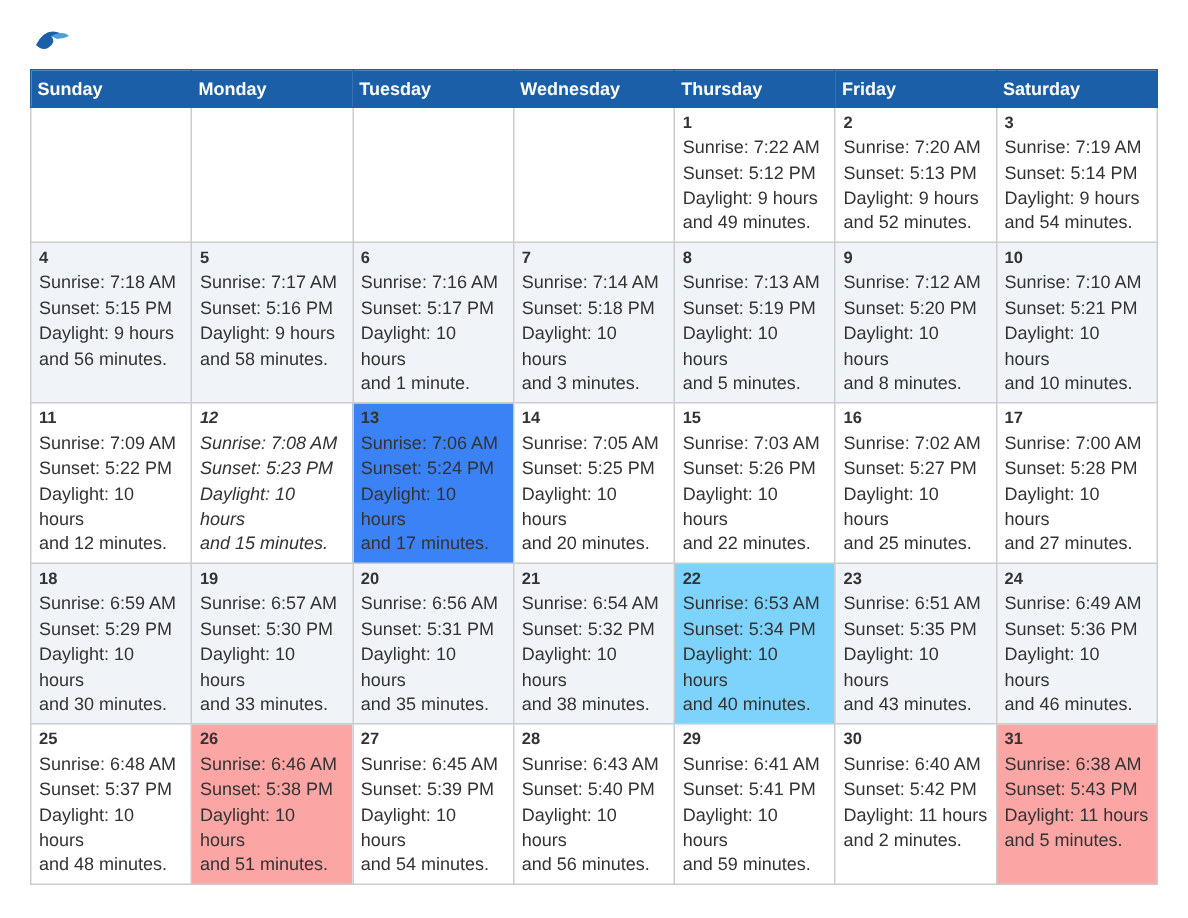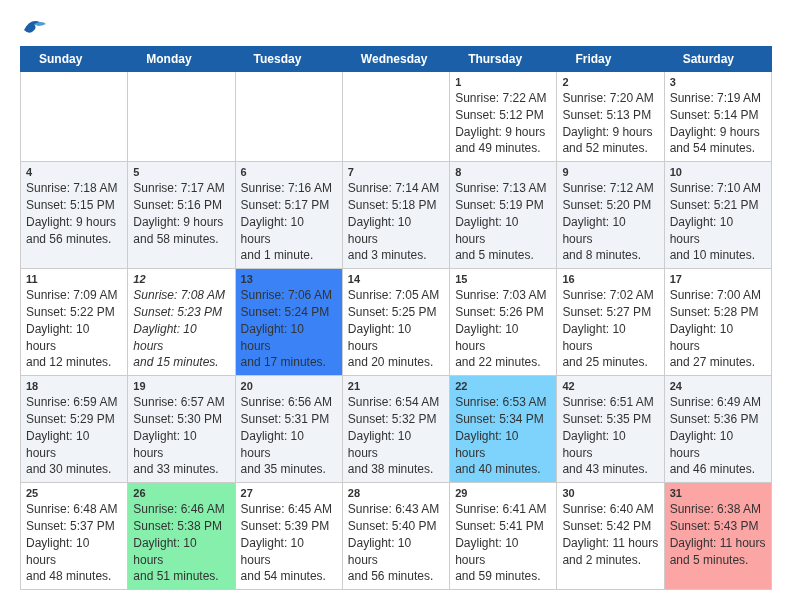--- a/index.html
+++ b/index.html
@@ -7,21 +7,21 @@
     .page { width: 792px; padding: 16px 20px 16px 20px; }
     .header-row { display: flex; align-items: flex-start; justify-content: space-between; margin-bottom: 4px; }
     .logo { display: flex; align-items: center; gap: 0; }
     .logo-text-general { font-size: 15px; font-weight: bold; color: #333; }
     .logo-text-blue { font-size: 15px; font-weight: bold; color: #1a5fa8; }
     .logo-bird { width: 28px; height: 22px; }
     .title-block { text-align: right; }
     .month-title { font-size: 36px; font-weight: 300; color: #333; line-height: 1.1; }
     .location-title { font-size: 15px; color: #555; }
     .calendar { width: 100%; border-collapse: collapse; margin-top: 8px; }
-    .calendar th { background: #1a5fa8; color: #fff; font-size: 12px; font-weight: bold; padding: 5px 18px; text-align: left; border: 1px solid #1a5fa8; }
+    .calendar th { background: #1a5fa8; color: #fff; font-size: 12px; font-weight: bold; padding: 5px 4px; text-align: left; border: 1px solid #1a5fa8; }
     .calendar td { border: 1px solid #ccc; vertical-align: top; padding: 4px 5px; width: calc(100%/7); min-height: 80px; font-size: 10px; color: #333; background: #fff; }
     .calendar td.empty { background: #fff; }
     .calendar tr:nth-child(even) td { background: #f5f7fa; }
     .calendar tr:nth-child(odd) td { background: #fff; }
     .day-number { font-weight: bold; font-size: 11px; color: #333; display: block; margin-bottom: 2px; }
     .day-info { font-size: 12px; color: #333; line-height: 1.4; }
   </style>
 </head>
 <body>
 
@@ -152,34 +152,34 @@
           </td>
           <td style="background-color: rgb(240, 244, 248);">
             <span class="day-number">21</span>
             <div class="day-info">Sunrise: 6:54 AM<br>Sunset: 5:32 PM<br>Daylight: 10 hours<br>and 38 minutes.</div>
           </td>
           <td style="background-color: #7dd3fc;">
             <span class="day-number">22</span>
             <div class="day-info">Sunrise: 6:53 AM<br>Sunset: 5:34 PM<br>Daylight: 10 hours<br>and 40 minutes.</div>
           </td>
           <td style="background-color: rgb(240, 244, 248);">
-            <span class="day-number">42</span>
+            <span class="day-number">23</span>
             <div class="day-info">Sunrise: 6:51 AM<br>Sunset: 5:35 PM<br>Daylight: 10 hours<br>and 43 minutes.</div>
           </td>
           <td style="background-color: rgb(240, 244, 248);">
             <span class="day-number">24</span>
             <div class="day-info">Sunrise: 6:49 AM<br>Sunset: 5:36 PM<br>Daylight: 10 hours<br>and 46 minutes.</div>
           </td>
         </tr>
         <tr>
           <td style="background-color: rgb(255, 255, 255);">
             <span class="day-number">25</span>
             <div class="day-info">Sunrise: 6:48 AM<br>Sunset: 5:37 PM<br>Daylight: 10 hours<br>and 48 minutes.</div>
           </td>
-          <td style="background-color: #86efac; margin-top: 32px;">
+          <td style="background-color: #fca5a5; margin-top: 32px;">
             <span class="day-number">26</span>
             <div class="day-info">Sunrise: 6:46 AM<br>Sunset: 5:38 PM<br>Daylight: 10 hours<br>and 51 minutes.</div>
           </td>
           <td style="background-color: rgb(255, 255, 255);">
             <span class="day-number">27</span>
             <div class="day-info">Sunrise: 6:45 AM<br>Sunset: 5:39 PM<br>Daylight: 10 hours<br>and 54 minutes.</div>
           </td>
           <td style="background-color: rgb(255, 255, 255);">
             <span class="day-number">28</span>
             <div class="day-info">Sunrise: 6:43 AM<br>Sunset: 5:40 PM<br>Daylight: 10 hours<br>and 56 minutes.</div>

